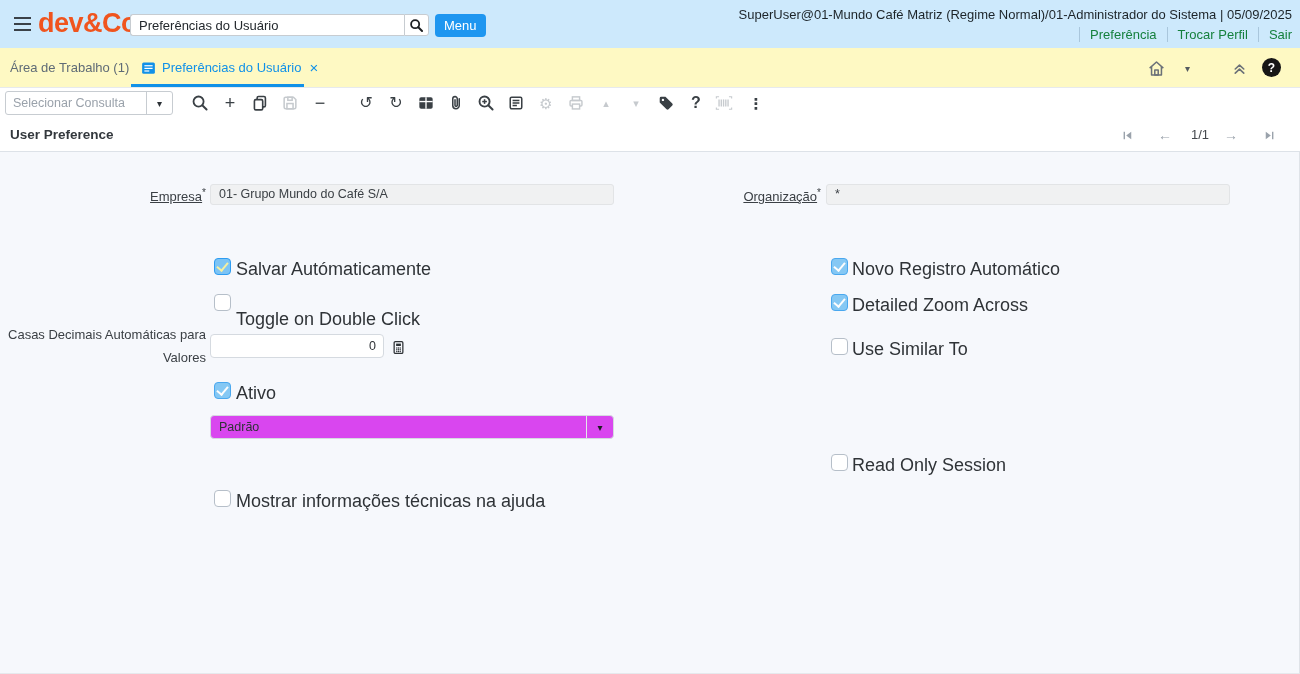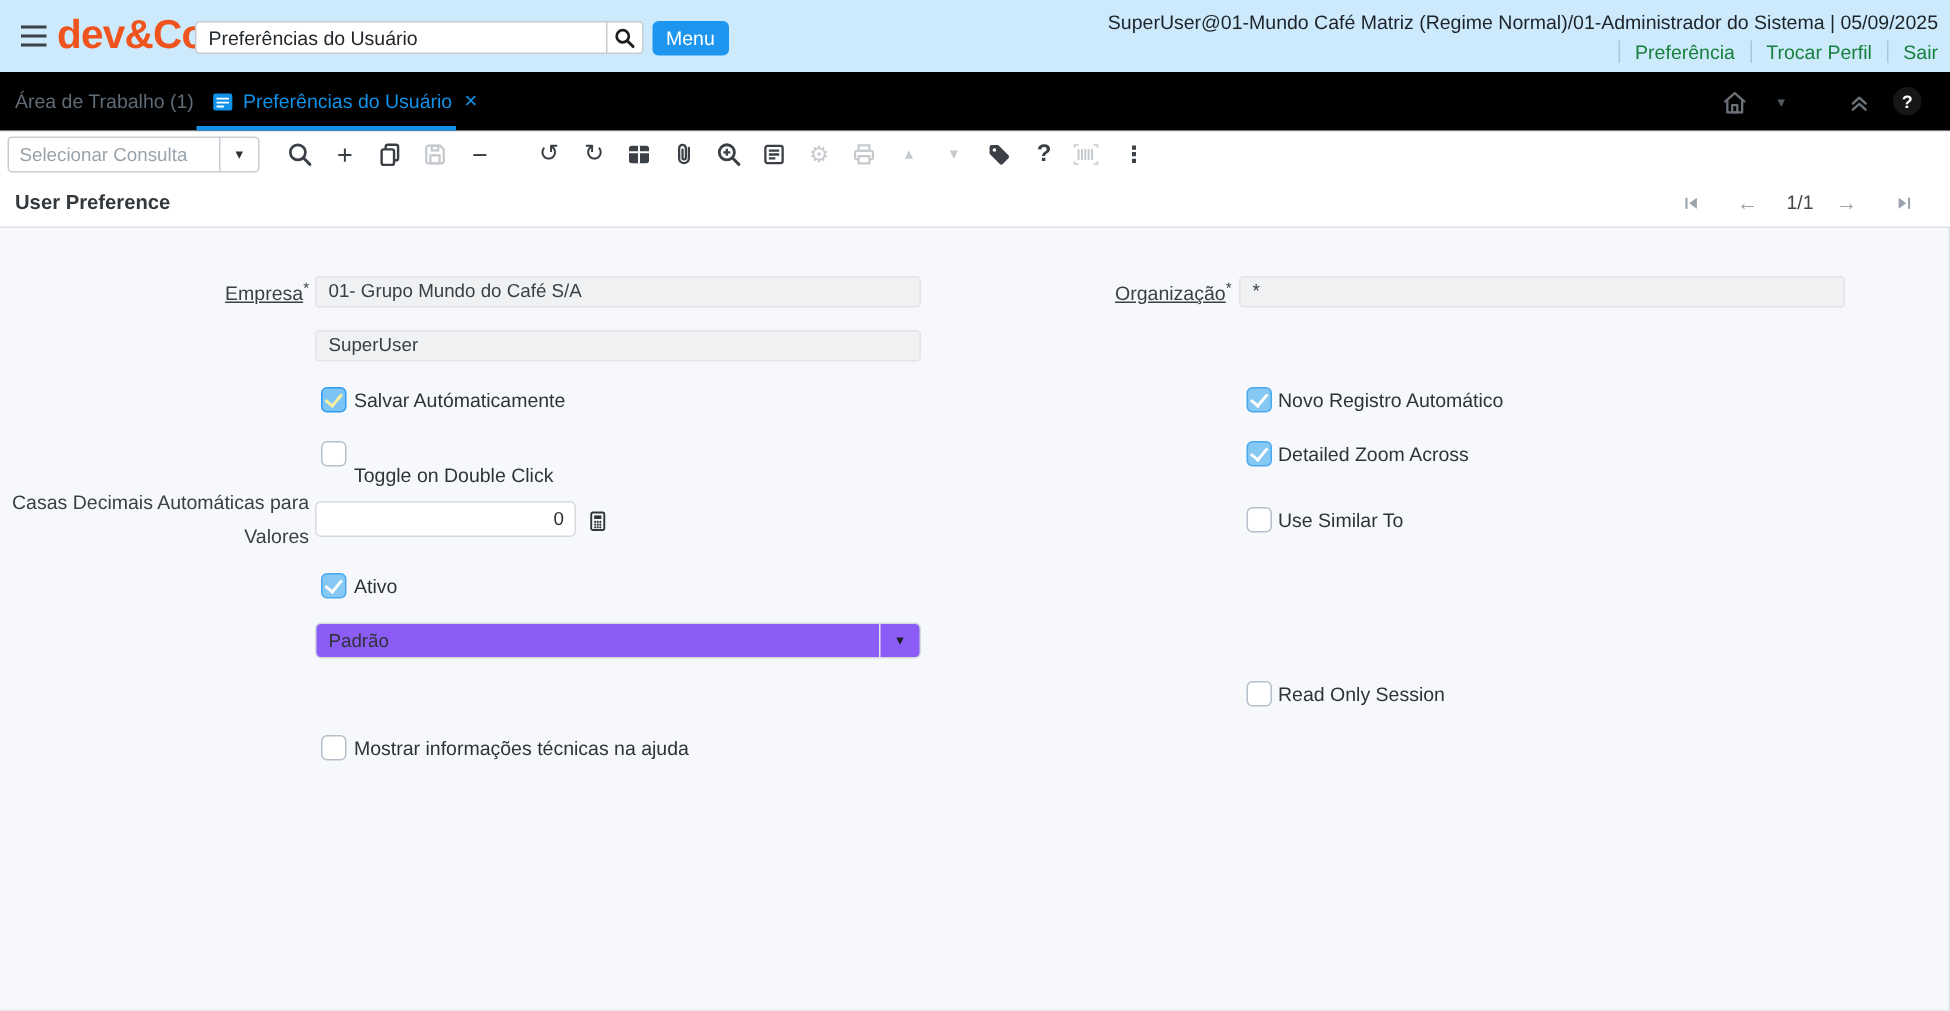--- a/index.html
+++ b/index.html
@@ -15,21 +15,21 @@
   .hamburger span { display:block; height:2px; background:#3a4148; margin-bottom:4px; }
   .logo { position:absolute; left:38px; top:8px; font-size:27px; font-weight:bold; color:#f0541e; letter-spacing:-0.5px; }
   .searchwrap { position:absolute; left:130px; top:14px; display:flex; height:22px; }
   .search-input { width:274px; height:22px; border:1px solid #c7ccd1; border-right:none; border-radius:3px 0 0 3px; padding:0 8px; font-size:13px; color:#23282d; outline:none; font-family:inherit; background:#fff; }
   .search-btn { width:25px; height:22px; border:1px solid #c7ccd1; border-radius:0 3px 3px 0; background:#fff; display:flex; align-items:center; justify-content:center; color:#1c1f22; cursor:pointer; }
   .menu-btn { position:absolute; left:435px; top:14px; height:23px; padding:0 9px; background:#1e96f0; border:none; border-radius:4px; color:#fff; font-size:13px; font-family:inherit; cursor:pointer; }
   .session { position:absolute; right:8px; top:7px; font-size:13px; color:#1c2429; }
   .userlinks { position:absolute; right:8px; top:27px; font-size:13px; color:#15803d; display:flex; }
   .ulink { border-left:1px solid #a9c6dc; padding-left:10px; margin-left:10px; cursor:pointer; }
   
-  .tabbar { position:absolute; top:48px; left:0; width:1300px; height:40px; background:#000000; border-bottom:1px solid #e7eaed; }
+  .tabbar { position:absolute; top:48px; left:0; width:1300px; height:40px; background:#fef9c3; border-bottom:1px solid #e7eaed; }
   .tab { position:absolute; top:0; height:39px; display:flex; align-items:center; font-size:13px; color:#5f6b76; cursor:pointer; gap:6px; }
   .tab.t0 { left:10px; }
   .tab.t1 { left:141px; color:#1191e8; }
   .closex { font-size:15px; color:#1191e8; margin-left:2px; cursor:pointer; }
   .tab-underline { position:absolute; left:131px; bottom:0; width:173px; height:3px; background:#1191e8; }
   .tabbar-ic { position:absolute; top:10px; width:22px; height:20px; display:flex; align-items:center; justify-content:center; color:#6b7178; cursor:pointer; }
   .wincount { position:absolute; left:1185px; top:10px; height:20px; display:flex; align-items:center; gap:4px; cursor:pointer; }
   .wincount .car { font-size:10px; color:#555b61; }
   .helpcircle { position:absolute; left:1262px; top:10px; width:19px; height:19px; border-radius:50%; background:#161616; color:#fff; font-size:12px; font-weight:bold; display:flex; align-items:center; justify-content:center; cursor:pointer; }
   
@@ -51,24 +51,24 @@
   .content { position:absolute; top:152px; left:0; width:1300px; height:522px; background:#f6f8fc; border-right:1px solid #dfe3e8; border-bottom:1px solid #e6e9ed; }
   .lbl { position:absolute; font-size:13px; color:#3b4045; text-align:right; }
   .zl { text-decoration:underline; cursor:pointer; }
   .lbl sup { font-size:10px; }
   .rofield { position:absolute; width:404px; height:21px; background:#f0f1f2; border:1px solid #e2e4e6; border-radius:3px; font-size:12.5px; color:#3b4045; line-height:19px; padding:0 8px; overflow:hidden; white-space:nowrap; }
   .cb { position:absolute; width:17px; height:17px; border:1.5px solid #b6bfc9; border-radius:4px; background:#fff; cursor:pointer; }
   .cb.checked { background:#85c8f4; border-color:#4aa8ef; }
   .cb.checked::after { content:""; position:absolute; left:4px; top:1px; width:5px; height:9px; border-right:2px solid #fdfdfd; border-bottom:2px solid #fdfdfd; transform:rotate(40deg); }
   .cb.yellow { background:#7cc4f5; border-color:#2d9cf1; }
   .cb.yellow::after { border-color:#f6efa0; }
-  .cblbl { position:absolute; font-size:13px; color:#2f3337; }
+  .cblbl { position:absolute; font-size:18px; color:#2f3337; }
   .num { position:absolute; left:210px; top:182px; width:174px; height:24px; border:1px solid #d5dae0; border-radius:4px; background:#fff; font-size:12.5px; color:#2f3337; text-align:right; padding:0 7px; font-family:inherit; outline:none; }
   .calcic { position:absolute; left:391px; top:188px; width:15px; height:15px; color:#2f3337; cursor:pointer; }
-  .combo { position:absolute; left:210px; top:263px; width:404px; height:24px; background:#8b5cf6; border:1px solid #d5dae0; border-radius:4px; display:flex; cursor:pointer; }
+  .combo { position:absolute; left:210px; top:263px; width:404px; height:24px; background:#d946ef; border:1px solid #d5dae0; border-radius:4px; display:flex; cursor:pointer; }
   .combo-text { flex:1; font-size:12.5px; color:#2f3337; line-height:22px; padding-left:8px; }
   .combo-btn { width:27px; border-left:1px solid #e3e6ea; display:flex; align-items:center; justify-content:center; color:#1c1f22; font-size:10px; }
   svg { display:block; }
 </style>
 </head>
 <body>
 
 <div class="topbar">
   <div class="hamburger">
       <span></span>
@@ -243,21 +243,20 @@
   <div class="lbl" style="left:0;top:35px;width:206px">
     <span class="zl">Empresa</span><sup>*</sup>
   </div>
   <div class="rofield" style="left:210px;top:32px">01- Grupo Mundo do Café S/A</div>
 
   <div class="lbl" style="left:615px;top:35px;width:206px">
     <span class="zl">Organização</span><sup>*</sup>
   </div>
   <div class="rofield" style="left:826px;top:32px">*</div>
 
-  <div class="rofield" style="left:210px;top:68px">SuperUser</div>
 
   <span class="cb yellow checked" style="left:214px;top:106px"></span>
   <span class="cblbl" style="left:236px;top:107px">Salvar Autómaticamente</span>
 
   <span class="cb checked" style="left:831px;top:106px"></span>
   <span class="cblbl" style="left:852px;top:107px">Novo Registro Automático</span>
 
   <span class="cb" style="left:214px;top:142px"></span>
   <span class="cblbl" style="left:236px;top:157px">Toggle on Double Click</span>
 

